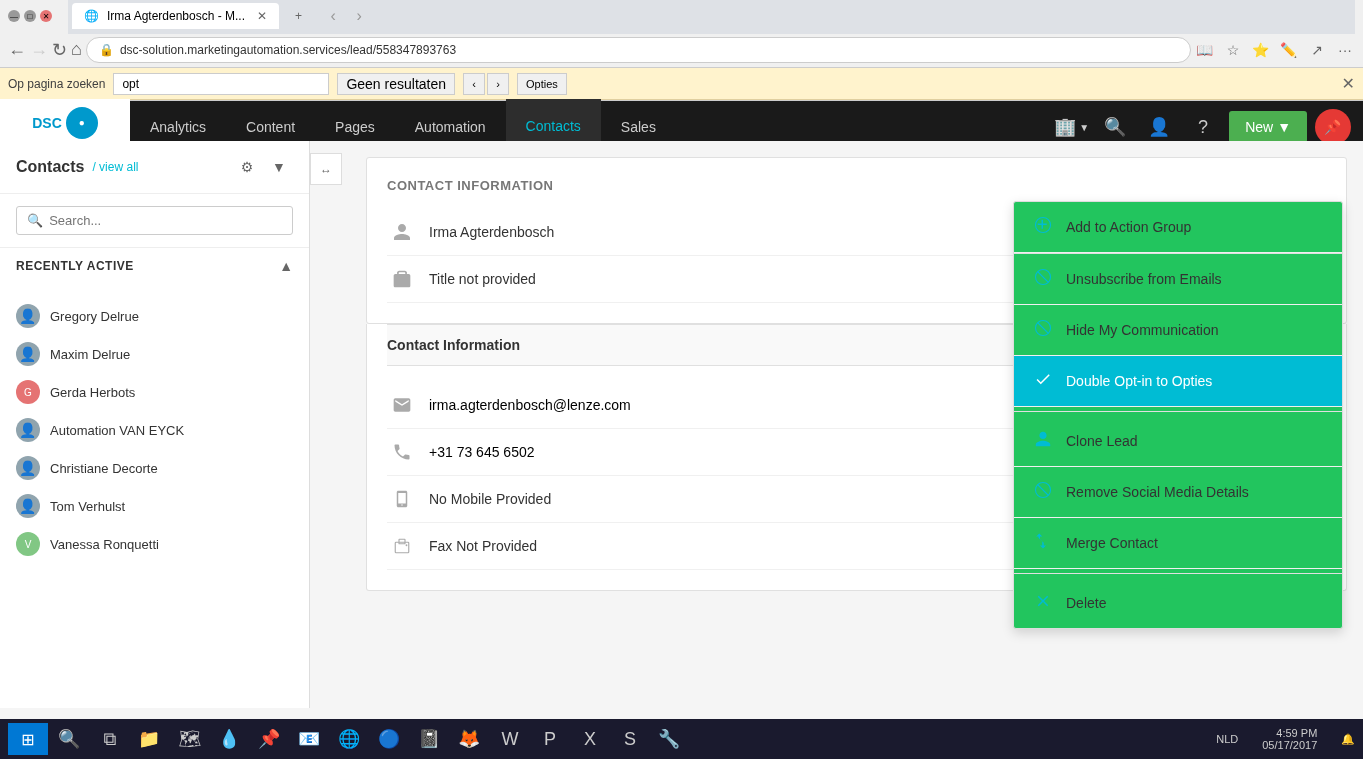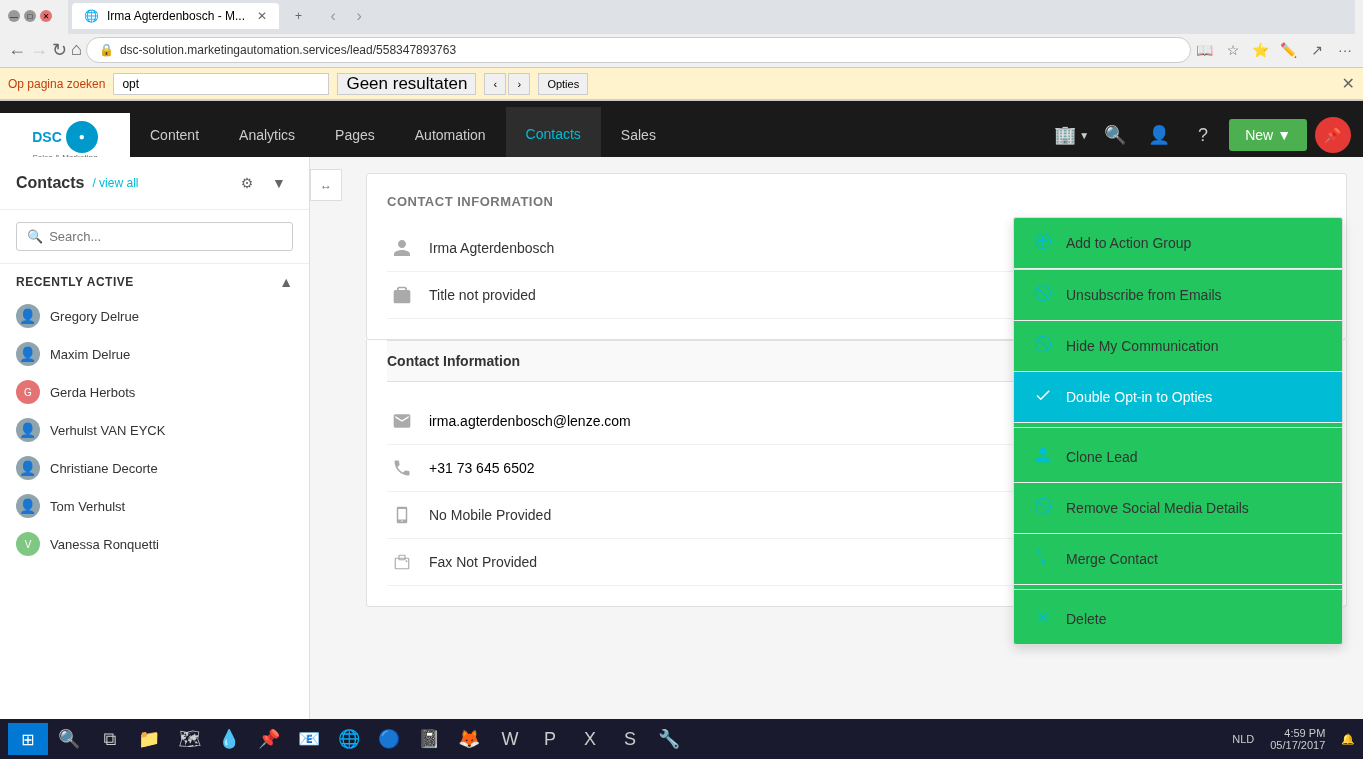--- a/index.html
+++ b/index.html
@@ -19,21 +19,21 @@
     .addr-icons { display: flex; gap: 8px; margin-left: auto; }
     .addr-icon { width: 20px; height: 20px; display: flex; align-items: center; justify-content: center; color: #666; font-size: 14px; cursor: pointer; }
     .search-bar { display: flex; align-items: center; height: 32px; padding: 0 8px; background: #fff3cd; border-bottom: 1px solid #e0cfa0; gap: 8px; font-size: 12px; }
     .search-bar input { height: 22px; border: 1px solid #ccc; padding: 0 8px; font-size: 12px; }
     .search-bar button { height: 22px; padding: 0 8px; border: 1px solid #ccc; background: #f0f0f0; font-size: 11px; cursor: pointer; }
     .search-nav { display: flex; gap: 2px; }
     .search-nav button { height: 22px; width: 22px; border: 1px solid #ccc; background: #f0f0f0; cursor: pointer; }
     .search-close { margin-left: auto; cursor: pointer; font-size: 16px; color: #666; }
 
     
-    .app-nav { height: 56px; background: #1a1a1a; display: flex; padding: 12px 0 0 0; }
+    .app-nav { height: 40px; background: #1a1a1a; display: flex; align-items: center; padding: 12px 0 0 0; }
     .logo { width: 130px; height: 56px; background: white; display: flex; align-items: center; justify-content: center; padding: 4px; }
     .nav-items { display: flex; align-items: center; height: 100%; }
     .nav-item { height: 56px; padding: 0 20px; display: flex; align-items: center; color: #ccc; font-size: 14px; cursor: pointer; }
     .nav-item.active { color: #00bcd4; background: #2d2d2d; }
     .nav-right { margin-left: auto; display: flex; align-items: center; gap: 8px; padding-right: 12px; }
     .nav-icon-btn { width: 36px; height: 36px; display: flex; align-items: center; justify-content: center; color: #ccc; font-size: 18px; cursor: pointer; border-radius: 3px; }
     .new-btn { background: #4caf50; color: white; border: none; padding: 8px 16px; border-radius: 3px; font-size: 14px; cursor: pointer; display: flex; align-items: center; gap: 4px; }
     .avatar-btn { width: 36px; height: 36px; background: #e53935; border-radius: 50%; display: flex; align-items: center; justify-content: center; color: white; font-size: 14px; cursor: pointer; }
 
     
@@ -43,21 +43,21 @@
     .sidebar { width: 310px; background: white; border-right: 1px solid #ddd; display: flex; flex-direction: column; }
     .sidebar-header { display: flex; align-items: center; padding: 12px 16px; border-bottom: 1px solid #eee; gap: 8px; }
     .sidebar-title { font-size: 16px; font-weight: bold; color: #333; }
     .sidebar-link { color: #00bcd4; font-size: 12px; }
     .sidebar-actions { display: flex; gap: 4px; margin-left: auto; }
     .sidebar-action-btn { width: 28px; height: 28px; display: flex; align-items: center; justify-content: center; color: #666; border: none; background: none; cursor: pointer; font-size: 14px; }
     .search-box { padding: 12px 16px; border-bottom: 1px solid #eee; }
     .search-input-wrap { display: flex; align-items: center; border: 1px solid #ccc; border-radius: 3px; padding: 6px 10px; gap: 6px; background: white; }
     .search-input-wrap input { border: none; outline: none; font-size: 13px; width: 100%; color: #999; }
     .recently-active { padding: 10px 16px; }
-    .recently-active-header { display: flex; align-items: center; justify-content: space-between; margin-bottom: 8px; }
+    .recently-active-header { display: flex; align-items: center; justify-content: space-between; margin-bottom: 24px; }
     .recently-active-title { font-size: 12px; font-weight: bold; color: #333; letter-spacing: 0.5px; }
     .collapse-btn { cursor: pointer; color: #666; font-size: 14px; }
     .contact-list { display: flex; flex-direction: column; gap: 2px; }
     .contact-item { display: flex; align-items: center; gap: 10px; padding: 6px 0; cursor: pointer; }
     .contact-avatar { width: 24px; height: 24px; border-radius: 50%; background: #ccc; display: flex; align-items: center; justify-content: center; font-size: 10px; color: white; overflow: hidden; flex-shrink: 0; }
     .contact-name { font-size: 13px; color: #333; }
 
     
     .content-area { flex: 1; background: #f5f5f5; overflow: hidden; position: relative; }
     .collapse-sidebar-btn { width: 32px; height: 32px; background: white; border: 1px solid #ddd; display: flex; align-items: center; justify-content: center; cursor: pointer; font-size: 12px; color: #666; position: absolute; top: 12px; left: 0; z-index: 5; }
@@ -72,21 +72,21 @@
     .menu-item.highlighted { background: #00bcd4; color: white; }
     .menu-item.highlighted .menu-icon { color: white; }
     .menu-item:last-child { border-bottom: none; }
     .menu-icon { font-size: 16px; color: #00bcd4; width: 20px; flex-shrink: 0; }
     .menu-item.highlighted .menu-icon { color: white; }
 
     
     .taskbar { height: 40px; background: #1a1a2e; display: flex; align-items: center; padding: 0 8px; gap: 4px; position: fixed; bottom: 0; width: 1363px; }
     .taskbar-start { width: 40px; height: 32px; background: #0078d4; display: flex; align-items: center; justify-content: center; cursor: pointer; color: white; font-size: 16px; }
     .taskbar-icon { width: 36px; height: 36px; display: flex; align-items: center; justify-content: center; cursor: pointer; color: #ccc; font-size: 18px; }
-    .taskbar-right { margin-left: auto; display: flex; align-items: center; gap: 16px; color: #ccc; font-size: 11px; }
+    .taskbar-right { margin-left: auto; display: flex; align-items: center; gap: 24px; color: #ccc; font-size: 11px; }
     .taskbar-time { text-align: right; }
 
     .nav-building-icon { font-size: 18px; color: #ccc; }
   </style>
 </head>
 <body>
 
 <div class="browser-chrome">
   <div class="title-bar">
     <div class="window-controls">
@@ -122,45 +122,45 @@
       <div class="addr-icon">📖</div>
       <div class="addr-icon">☆</div>
       <div class="addr-icon">⭐</div>
       <div class="addr-icon">✏️</div>
       <div class="addr-icon">↗</div>
       <div class="addr-icon">···</div>
     </div>
   </div>
 
   <div class="search-bar">
-    <span style="color:#c2410c;text-align:center;">Op pagina zoeken</span>
+    <span style="color:#404040;text-align:center;">Op pagina zoeken</span>
     <input type="text" value="opt" style="height: 22px; border: 1px solid rgb(204, 204, 204); padding: 0px 8px; font-size: 12px; width: 216px;">
-    <button style="height:22px;padding:0 8px;border:1px solid #ccc;background:#f0f0f0;font-size:17px;">Geen resultaten</button>
+    <button style="height:22px;padding:0 8px;border:1px solid #ccc;background:#f0f0f0;font-size:14px;">Geen resultaten</button>
     <div class="search-nav">
       <button style="height:22px;width:22px;border:1px solid #ccc;background:#f0f0f0;cursor:pointer;">‹</button>
       <button style="height:22px;width:22px;border:1px solid #ccc;background:#f0f0f0;cursor:pointer;">›</button>
     </div>
     <button style="height:22px;padding:0 8px;border:1px solid #ccc;background:#f0f0f0;font-size:11px;cursor:pointer;">Opties</button>
     <span class="search-close">✕</span>
   </div>
 </div>
 
 <div class="app-nav">
   <div class="logo">
     <div style="display:flex;flex-direction:column;align-items:center;">
       <div style="display:flex;align-items:center;gap:4px;">
         <span style="color:#0099cc;font-weight:bold;font-size:14px;">DSC</span>
         <div style="width:32px;height:32px;background:#0099cc;border-radius:50%;display:flex;align-items:center;justify-content:center;color:white;font-size:10px;">●</div>
       </div>
       <span style="font-size:8px;color:#666;">Sales &amp; Marketing</span>
     </div>
   </div>
   <div class="nav-items">
+    <div class="nav-item">Analytics</div>
     <div class="nav-item">Content</div>
-    <div class="nav-item">Analytics</div>
     <div class="nav-item">Pages</div>
     <div class="nav-item">Automation</div>
     <div class="nav-item active" style="color:#00bcd4;background:#2d2d2d;border-bottom:3px solid #00bcd4;">Contacts</div>
     <div class="nav-item">Sales</div>
   </div>
   <div class="nav-right">
     <div style="display:flex;align-items:center;gap:2px;color:#ccc;cursor:pointer;">
       <span class="nav-building-icon">🏢</span>
       <span style="font-size:10px;">▼</span>
     </div>
@@ -213,21 +213,21 @@
           <span class="contact-name">Maxim Delrue</span>
         </div>
         <div class="contact-item">
           <div class="contact-avatar" style="background:#e57373;font-size:10px;">G</div>
           <span class="contact-name">Gerda Herbots</span>
         </div>
         <div class="contact-item">
           <div class="contact-avatar" style="background:#90a4ae;">
             <span style="font-size:14px;">👤</span>
           </div>
-          <span class="contact-name">Verhulst VAN EYCK</span>
+          <span class="contact-name">Automation VAN EYCK</span>
         </div>
         <div class="contact-item">
           <div class="contact-avatar" style="background:#90a4ae;">
             <span style="font-size:14px;">👤</span>
           </div>
           <span class="contact-name">Christiane Decorte</span>
         </div>
         <div class="contact-item">
           <div class="contact-avatar" style="background:#90a4ae;">
             <span style="font-size:14px;">👤</span>

